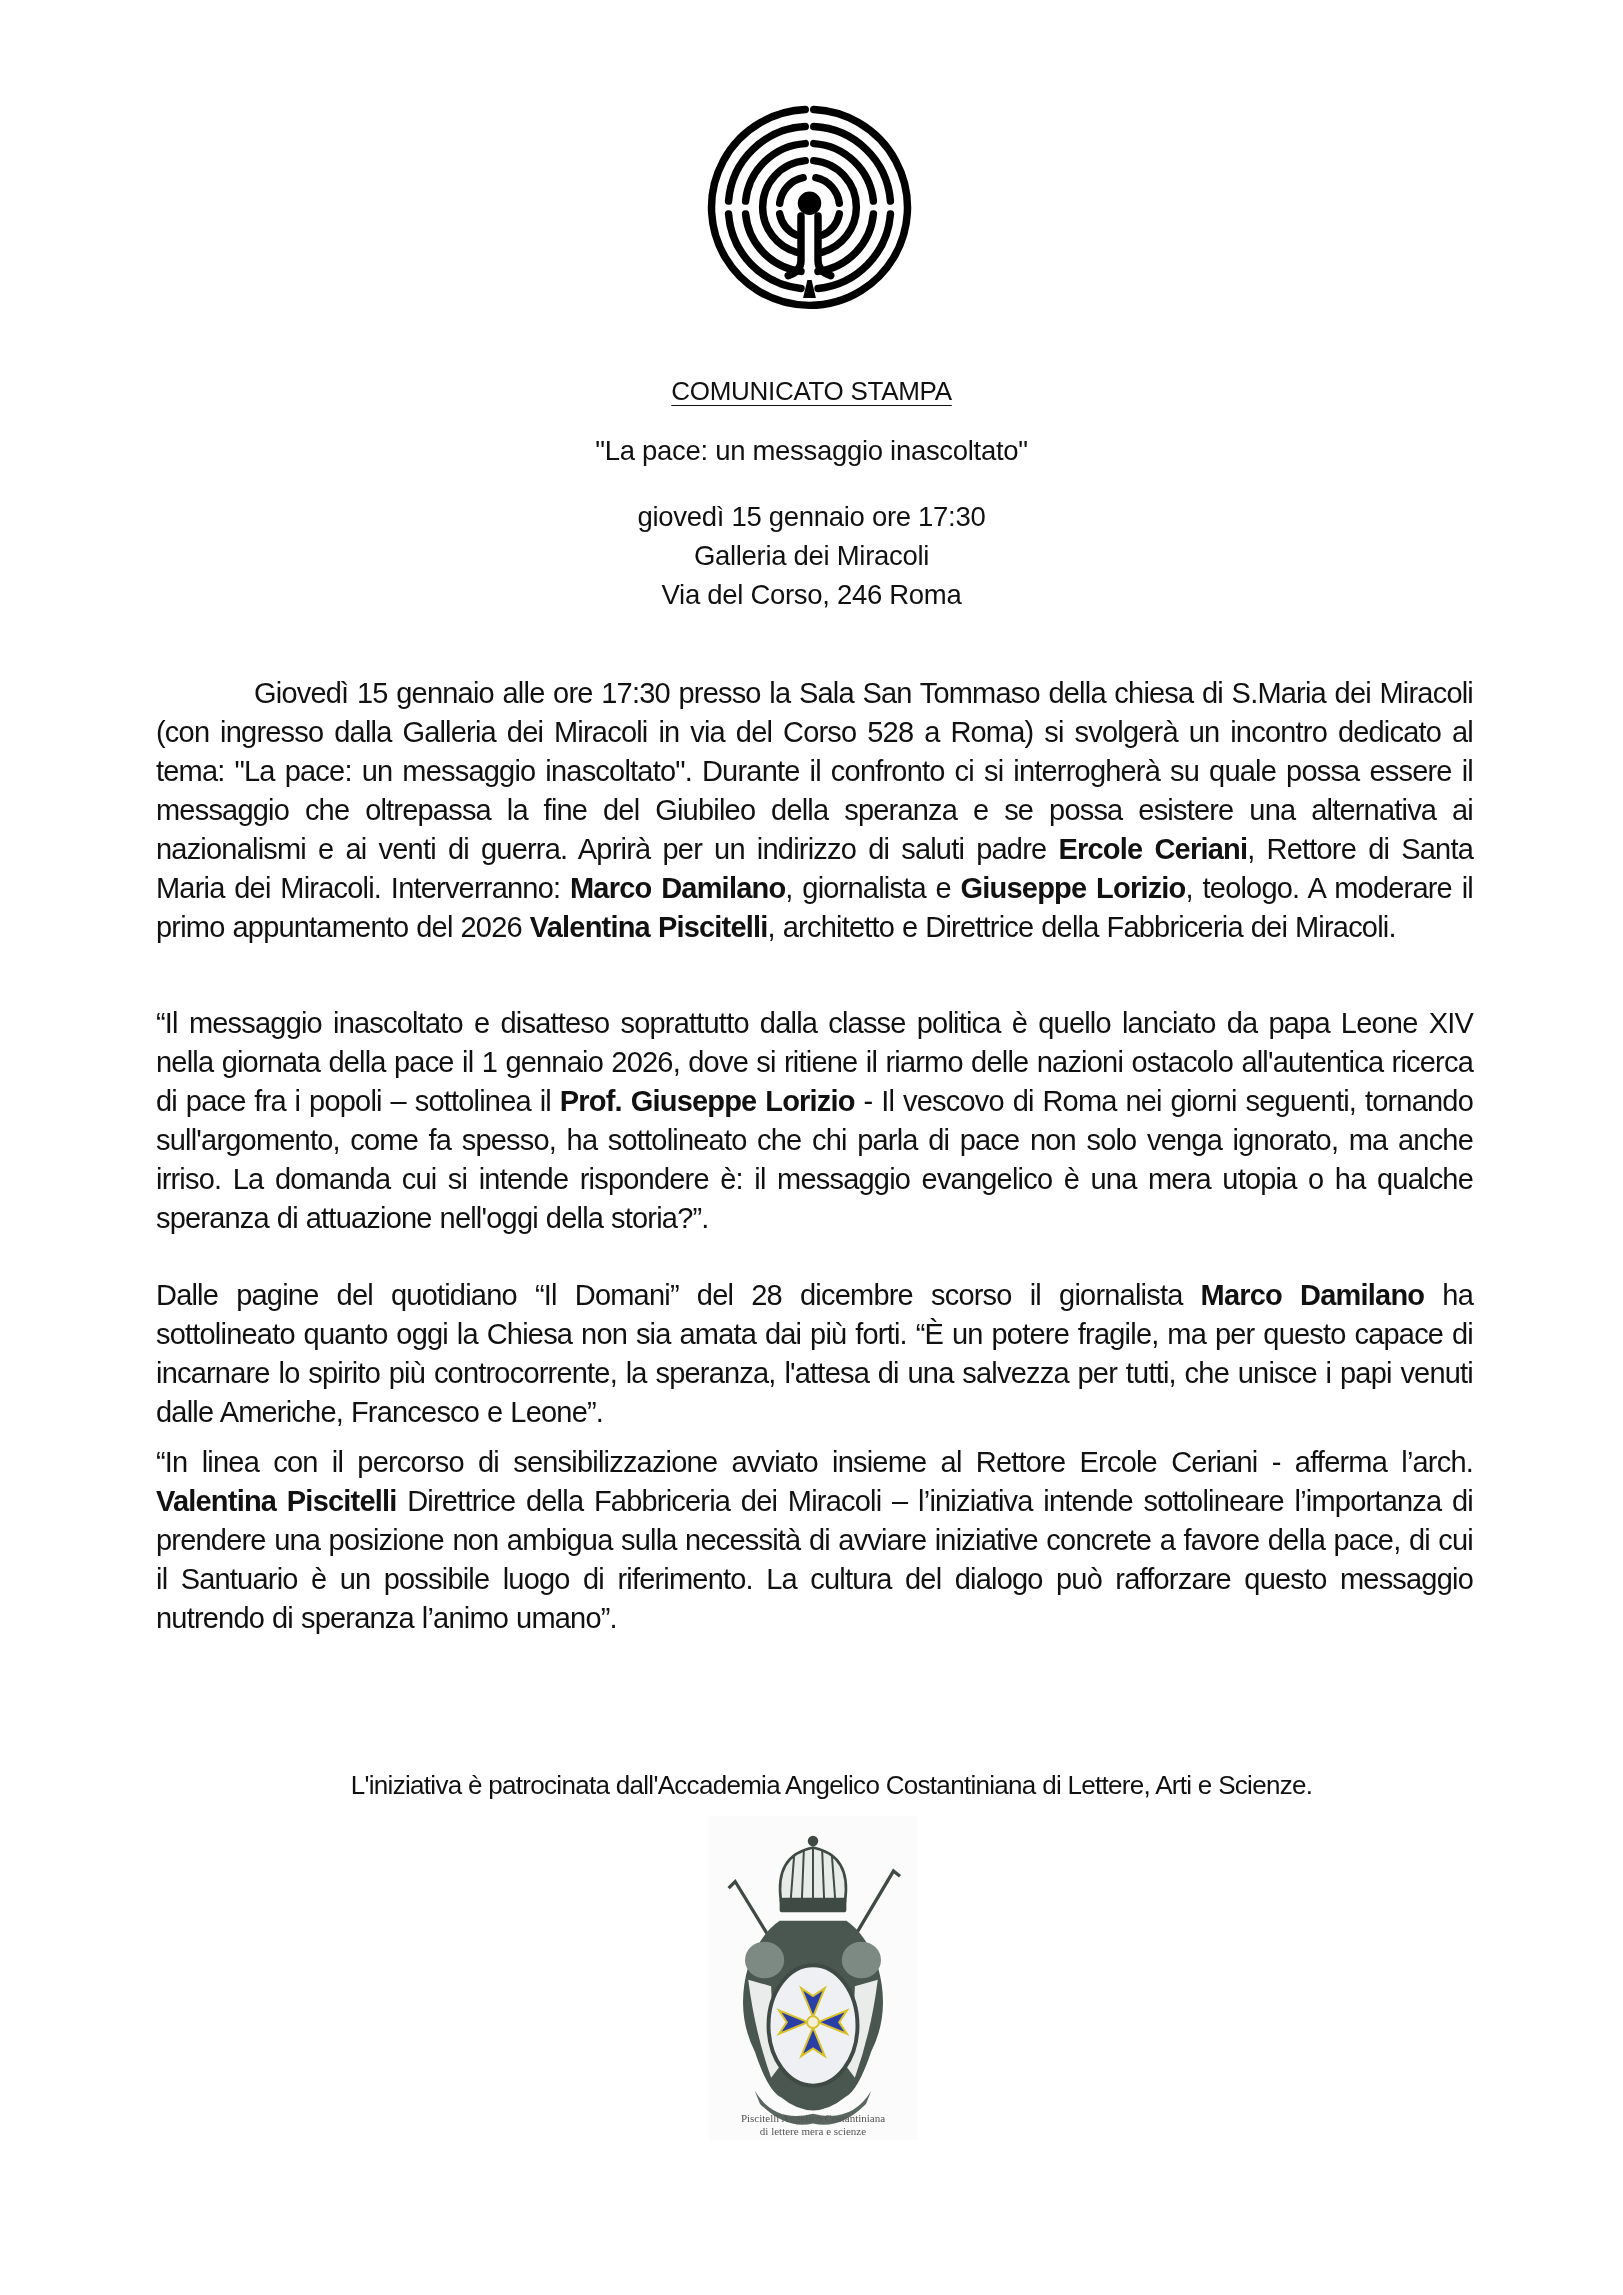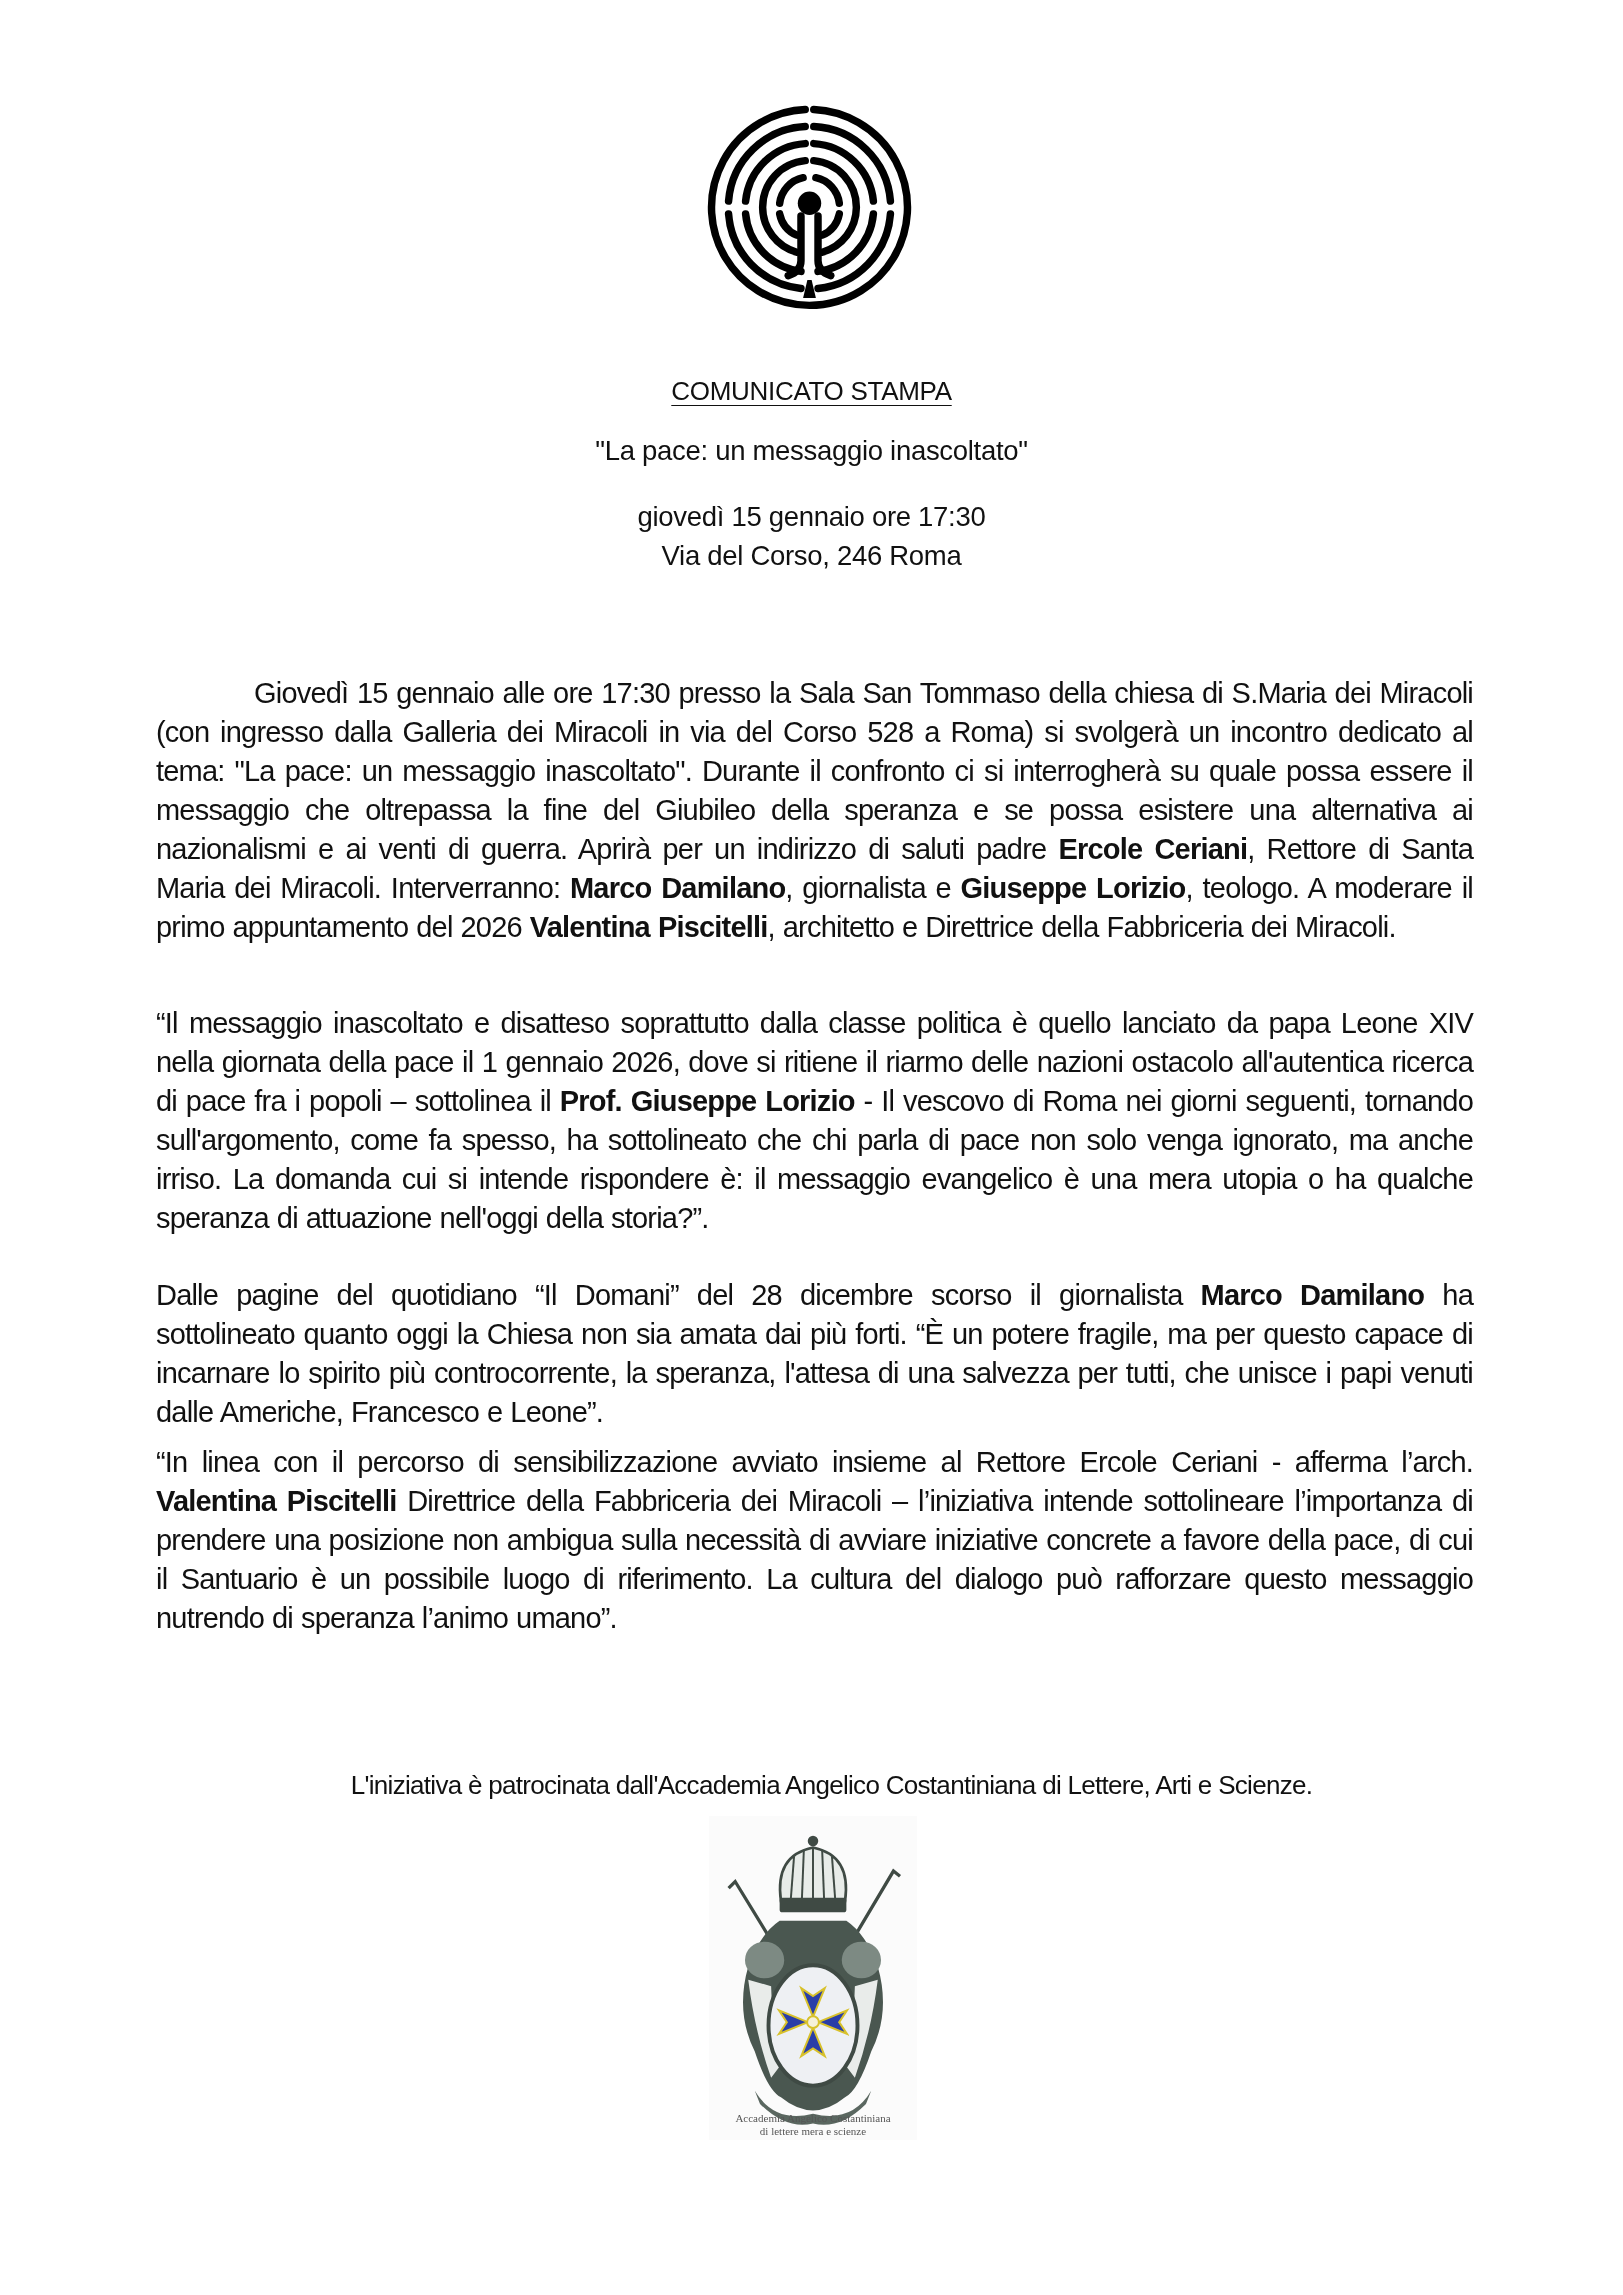--- a/index.html
+++ b/index.html
@@ -77,20 +77,21 @@
       <path d="M108 108 L108 150 Q108 160 120 164"></path>
     </g>
     <circle cx="100" cy="96" r="11" fill="#000"></circle>
     <path d="M94 185 L106 185 L102 168 L98 168 Z" fill="#000"></path>
   </svg>
 
   <div class="center-block heading">COMUNICATO STAMPA</div>
   <div class="center-block subtitle">"La pace: un messaggio inascoltato"</div>
   <div class="center-block event-info">
     <div>giovedì 15 gennaio ore 17:30</div>
+    <div>Galleria dei Miracoli</div>
     <div>Via del Corso, 246 Roma</div>
   </div>
 
   <div class="body-text p1">
     <p class="indent">
       <span>Giovedì 15 gennaio alle ore 17:30 presso la Sala San Tommaso della chiesa di S.Maria dei Miracoli (con ingresso dalla Galleria dei Miracoli in via del Corso 528 a Roma) si svolgerà un incontro dedicato al tema:  "La pace: un messaggio inascoltato". Durante il confronto ci si interrogherà su quale possa essere il messaggio che oltrepassa la fine del Giubileo della speranza e se possa esistere una alternativa ai nazionalismi e ai venti di guerra.  Aprirà per un indirizzo di saluti padre </span><span class="name">Ercole Ceriani</span><span>, Rettore di Santa Maria dei Miracoli. Interverranno: </span><span class="name">Marco Damilano</span><span>, giornalista e </span><span class="name">Giuseppe Lorizio</span><span>, teologo. A moderare il primo appuntamento del 2026 </span><span class="name">Valentina Piscitelli</span><span>, architetto e Direttrice della Fabbriceria dei Miracoli.</span>
     </p>
   </div>
 
   <div class="body-text p2">
@@ -145,17 +146,17 @@
         <path d="M0 -8 L-18 -52 L0 -40 L18 -52 Z"></path>
         <path d="M0 8 L-18 52 L0 40 L18 52 Z"></path>
         <path d="M-8 0 L-52 -18 L-40 0 L-52 18 Z"></path>
         <path d="M8 0 L52 -18 L40 0 L52 18 Z"></path>
       </g>
       <circle r="9" fill="#f5f1d8" stroke="#d8c12a" stroke-width="3"></circle>
     </g>
 
     <path d="M70 420 Q100 470 159 455 Q218 470 248 420 L240 440 Q200 480 159 470 Q118 480 78 440 Z" fill="#5a6760"></path>
   </svg>
-  <div class="emblem-caption cap1">Accademia Angelico Costantiniana</div>
+  <div class="emblem-caption cap1">Piscitelli Angelico Costantiniana</div>
   <div class="emblem-caption cap2">di lettere mera e scienze</div>
 
 </div>
 
 
 </body></html>

